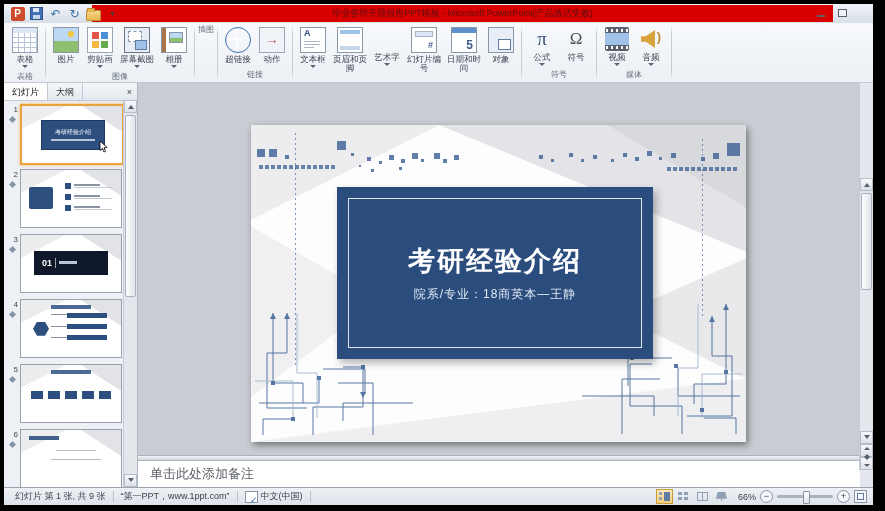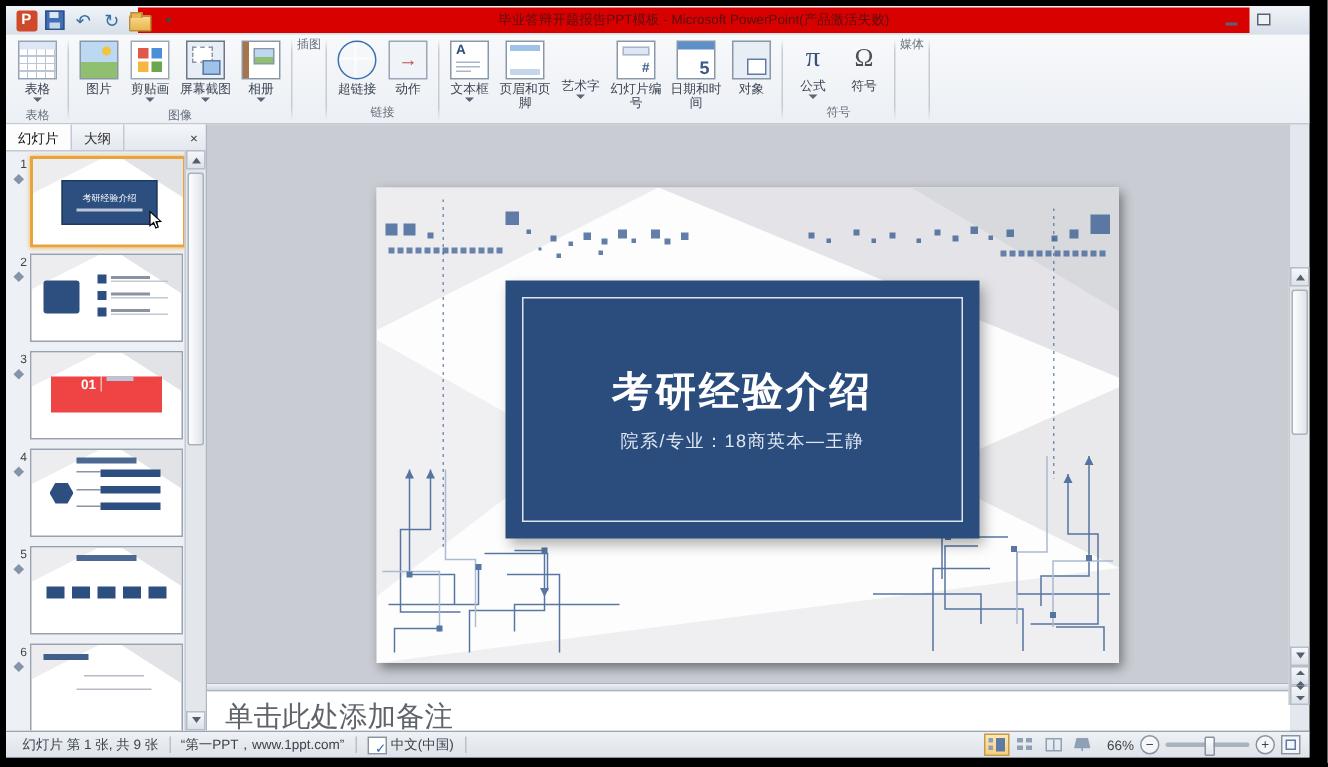--- a/index.html
+++ b/index.html
@@ -122,21 +122,21 @@
   .mini-poly2{position:absolute;right:0;top:0;width:40%;height:45%;background:#e2e3e6;clip-path:polygon(0 0,100% 0,100% 100%)}
   .mini-bluebox{position:absolute;left:19%;top:24%;width:62%;height:50%;background:#2d4f80;border:1px solid #1f3a61;display:flex;flex-direction:column;align-items:center;justify-content:center}
   .mini-title{font-size:6px;color:#fff;white-space:nowrap}
   .mini-sub{width:70%;height:2px;background:#b9c6da;margin-top:2px}
   .mini-cursor{position:absolute;right:14%;bottom:18%}
   .mini-tocbox{position:absolute;left:8%;top:30%;width:24%;height:38%;background:#2d4f80;border-radius:2px}
   .mini-tocrow{position:absolute;left:44%;height:6px;width:48%}
   .mini-tocrow i{position:absolute;left:0;top:0;width:6px;height:6px;background:#2d4f80}
   .mini-tocrow b{position:absolute;left:9px;top:1px;width:26px;height:2px;background:#8a93a2}
   .mini-tocrow u{position:absolute;left:9px;top:4px;width:38px;height:1px;background:#c2c8d2}
-  .mini-secbox{position:absolute;left:13%;top:28%;width:74%;height:42%;background:#ef4444;display:flex;align-items:flex-start;padding-left:20px;box-sizing:border-box}
+  .mini-secbox{position:absolute;left:13%;top:28%;width:74%;height:42%;background:#0f172a;display:flex;align-items:center;padding-left:8px;box-sizing:border-box}
   .mini-sec01{font-size:9px;font-weight:bold;color:#fff;border-right:1px solid #ffffff99;padding-right:3px;margin-right:3px}
   .mini-secbar{width:18px;height:3px;background:#b9c6da}
   .mini-dtitle{position:absolute;left:30%;top:8%;width:40%;height:4px;background:#2d4f80;opacity:.85}
   .mini-hex{position:absolute;left:12%;top:38%;width:16px;height:14px;background:#2d4f80;clip-path:polygon(25% 0,75% 0,100% 50%,75% 100%,25% 100%,0 50%)}
   .mini-dbar{position:absolute;left:46%;width:40%;height:5px;background:#2d4f80}
   .mini-dline{position:absolute;left:30%;width:16%;height:1px;background:#8a93a2}
   .mini-fbox{position:absolute;top:45%;width:12%;height:14%;background:#2d4f80}
   .mini-ftext{position:absolute;left:8%;top:10%;width:30%;height:4px;background:#2d4f80;opacity:.9}
   .mini-gline{position:absolute;height:1px;background:#b6bcc6}
   .pane-scroll{position:absolute;right:0;top:17px;bottom:0;width:13px;background:#e3e7ec;border-left:1px solid #c6ccd6}
@@ -163,21 +163,21 @@
   .circuit.left{left:2px}
   .circuit.right{right:2px;transform:scaleX(-1)}
   .blue-panel{position:absolute;left:86px;top:62px;width:316px;height:172px;background:#2b4d7e;box-shadow:3px 4px 8px rgba(0,0,0,.3)}
   .blue-inner{position:absolute;inset:11px;border:1px solid rgba(255,255,255,.85);display:flex;flex-direction:column;align-items:center;justify-content:center}
   .slide-title{font-size:27px;font-weight:bold;color:#fff;letter-spacing:2px;white-space:nowrap}
   .slide-subtitle{font-size:12px;color:#dfe7f2;margin-top:7px;letter-spacing:1px;white-space:nowrap}
 
   
   .splitter{height:4px;background:linear-gradient(#eef1f5,#d2d8e0);border-top:1px solid #aab2bd;border-bottom:1px solid #aab2bd}
   .notes{height:26px;background:#fff;display:flex;align-items:flex-start;padding:4px 0 0 12px;box-sizing:border-box}
-  .notes-text{font-size:19px;color:#5f646b}
+  .notes-text{font-size:13px;color:#5f646b}
 
   
   .vscroll{position:absolute;right:0;top:95px;bottom:17px;width:13px;background:#e3e7ec;border-left:1px solid #c6ccd6;display:flex;flex-direction:column}
   .vtrack{flex:1;position:relative}
   .vthumb{position:absolute;left:1px;right:1px;top:2px;height:95px;background:linear-gradient(90deg,#fdfdfe,#dfe4ea);border:1px solid #aab2bd;border-radius:2px}
   .dbl{display:flex;flex-direction:column;align-items:center;justify-content:center;gap:1px}
   .dbl .tri-up,.dbl .tri-down{margin:0;border-width:3px;border-bottom-width:3px;border-top-width:3px}
 
   
   .statusbar{height:17px;background:linear-gradient(#eef1f5,#dde3ea);border-top:1px solid #9aa3b0;display:flex;align-items:center;font-size:9px;color:#3d434c;flex:0 0 auto;padding:0 4px}
@@ -337,20 +337,32 @@
           </div>
           <div class="rbtn">
             <span class="ic symbol-icon"></span>
             <span class="lbl">符号</span>
           </div>
         </div>
         <div class="glabel">符号</div>
       </div>
       <div class="gsep"></div>
       <div class="rgroup">
+        <div class="rbtns">
+          <div class="rbtn">
+            <span class="ic video-icon"></span>
+            <span class="lbl">视频</span>
+            <span class="dd-arrow"></span>
+          </div>
+          <div class="rbtn">
+            <span class="ic audio-icon"></span>
+            <span class="lbl">音频</span>
+            <span class="dd-arrow"></span>
+          </div>
+        </div>
         <div class="glabel">媒体</div>
       </div>
       <div class="gsep"></div>
     </div>
 
   <div class="bodyrow">
 
     <div class="pane">
       <div class="pane-hdr" id="panehdr">
         <span class="ptab active">幻灯片</span>

